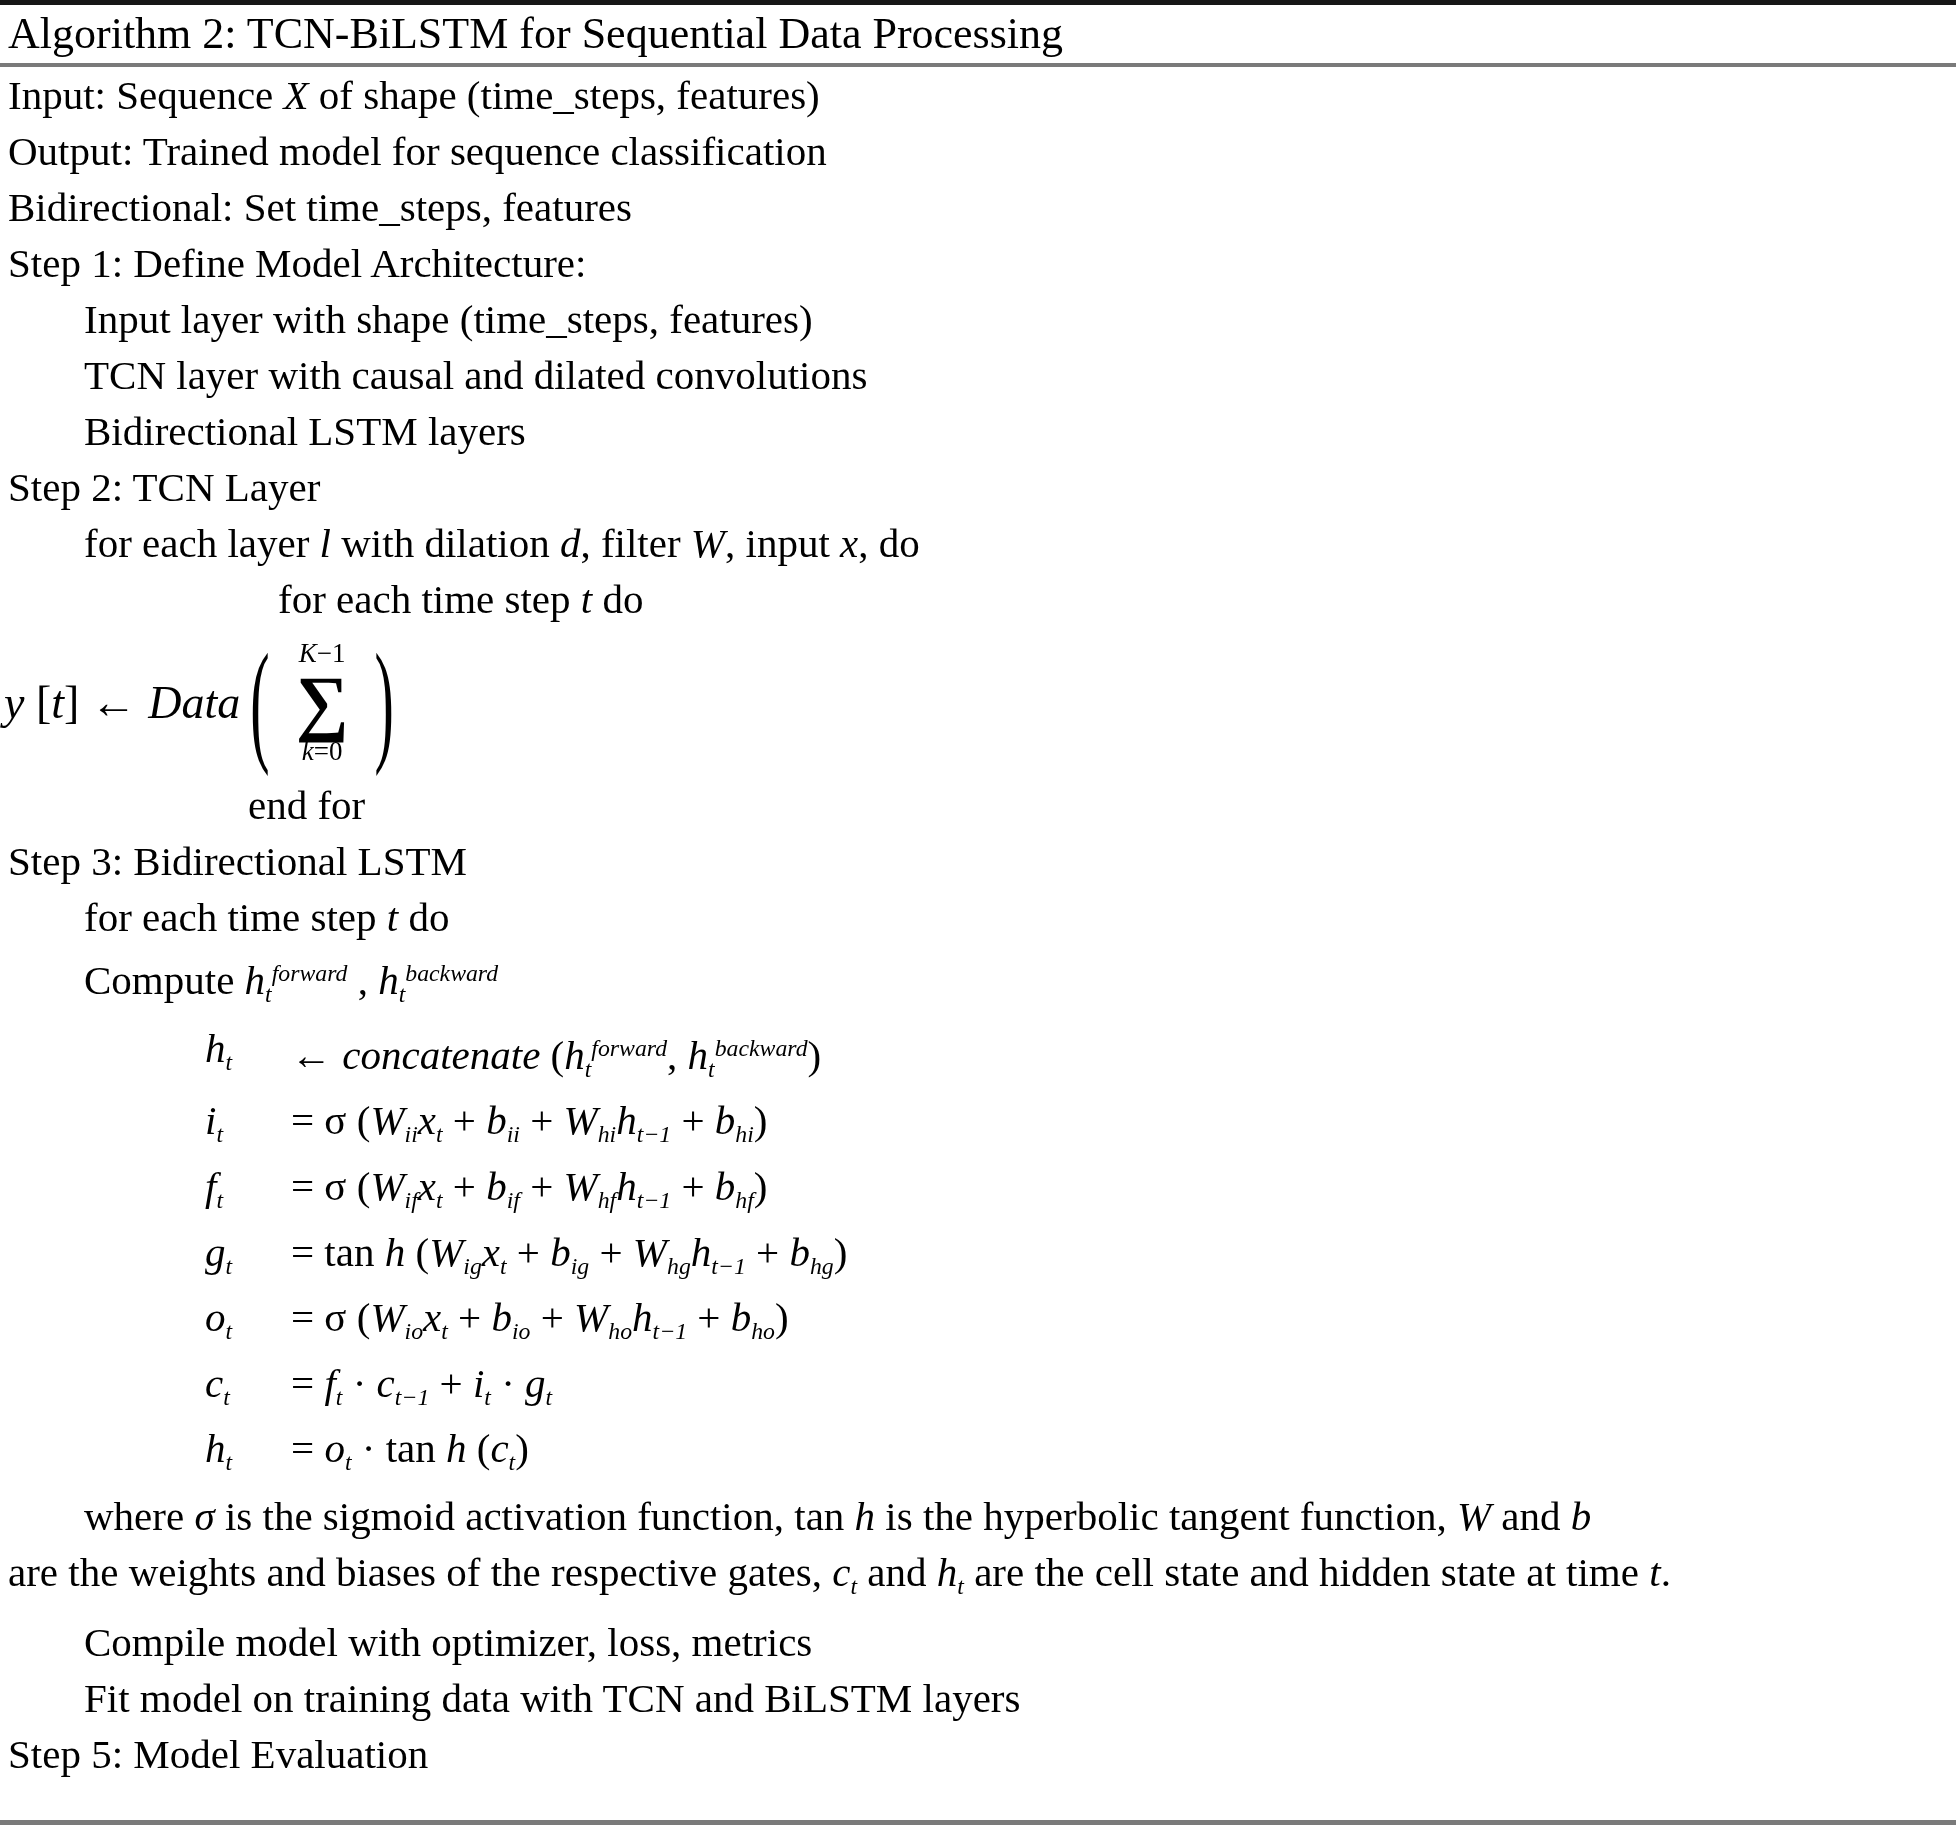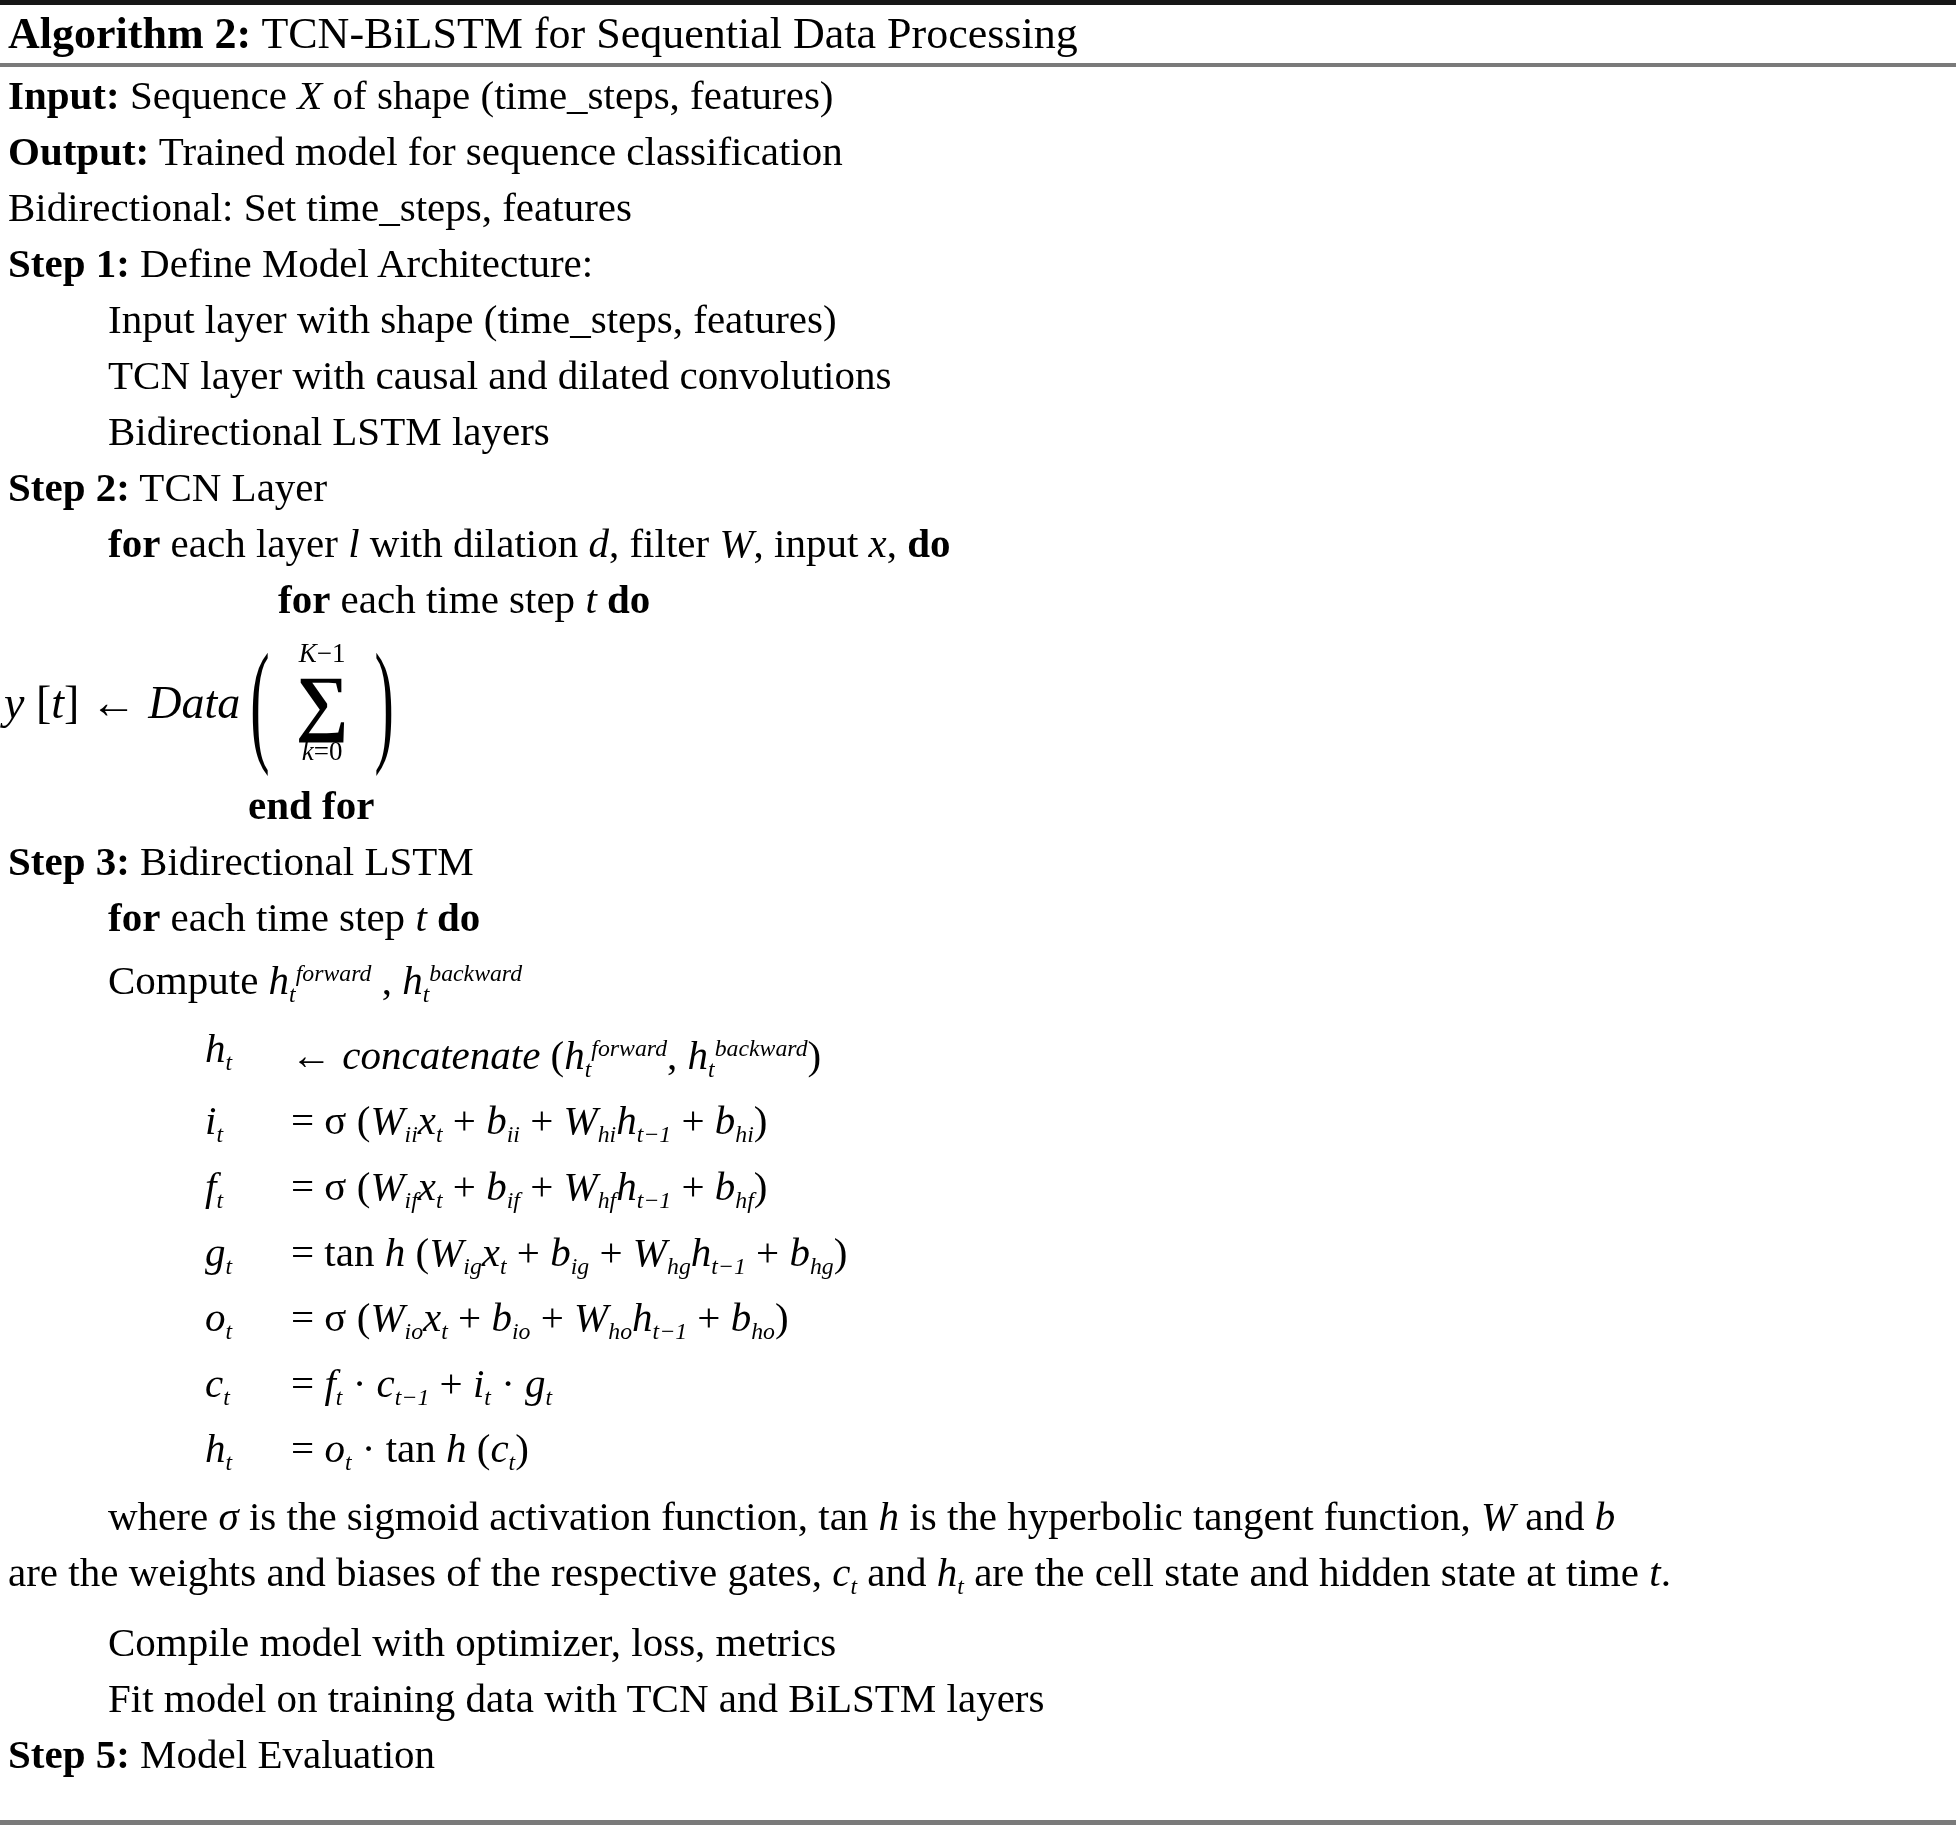--- a/index.html
+++ b/index.html
@@ -8,25 +8,25 @@
     font-family:"Liberation Serif","DejaVu Serif",serif;
     color:#000;
   }
   .card{position:relative;width:1956px;height:1830px;background:#fff;}
   .rule{width:100%;}
   .rule.top{height:5px;background:#161616;}
   .rule.gray{height:4px;background:#7a7a7a;}
   .rule.bottom{position:absolute;left:0;bottom:5px;height:5px;background:#7a7a7a;}
   .title{font-size:44px;line-height:58px;padding-left:8px;white-space:nowrap;}
   .line{font-size:41px;line-height:56px;padding-left:8px;white-space:nowrap;}
-  .line.ind1{padding-left:108px;}
+  .line.ind1{padding-left:84px;}
   .line.ind2{padding-left:278px;}
   .line.indend{padding-left:248px;}
   
-  .rs-b{font-weight:bold;}
+  .rs-b{font-weight:normal;}
   .rs-i{font-style:italic;}
   .rs-sub{font-size:58%;vertical-align:-0.32em;}
   .rs-sup{font-size:58%;vertical-align:0.55em;}
   
   .formula{
     display:flex;align-items:center;height:150px;
     font-size:46px;padding-left:4px;white-space:nowrap;
   }
   .fpar{
     display:inline-block;font-size:58px;line-height:58px;

